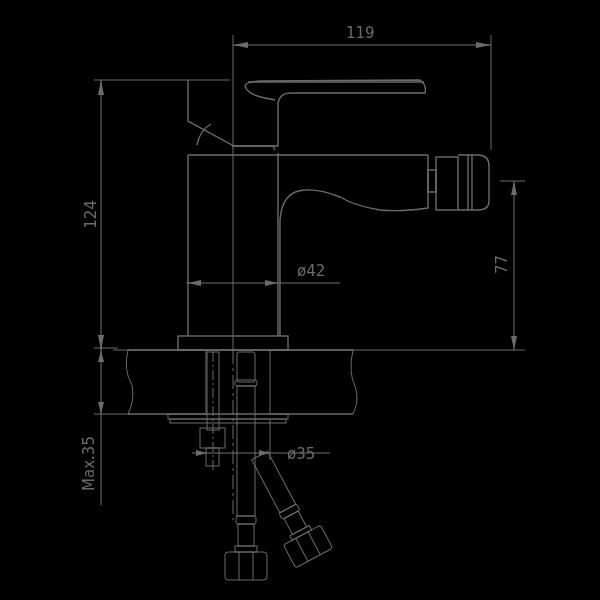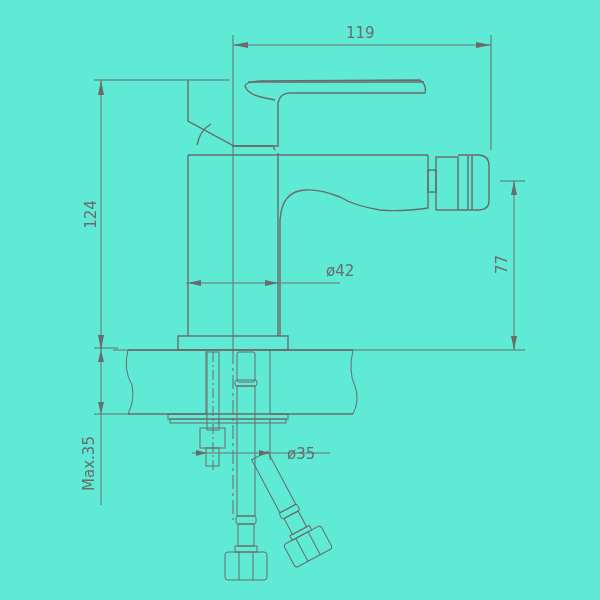--- a/index.html
+++ b/index.html
@@ -1,17 +1,17 @@
 <!DOCTYPE html>
 <html><head>
 <meta charset="utf-8">
 <style>
   html, body { margin: 0; padding: 0; background: #ffffff; }
   body { width: 600px; height: 600px; overflow: hidden; font-family: "DejaVu Sans", sans-serif; }
-  #canvas { position: relative; width: 600px; height: 600px; background: #5eead4; }
+  #canvas { position: relative; width: 600px; height: 600px; background: #000000; }
   svg { position: absolute; left: 0; top: 0; }
   .ln { stroke: #6b6b6b; stroke-width: 1.4; fill: none; }
   .thin { stroke: #6b6b6b; stroke-width: 1; fill: none; }
   .dim { stroke: #707070; stroke-width: 1; fill: none; }
   .arrow { fill: #6b6b6b; stroke: none; }
   .hatch { stroke: #707070; stroke-width: 1; }
   .dimtext { position: absolute; color: #6b6b6b; font-family: "DejaVu Sans", sans-serif; font-size: 15px; line-height: 1; white-space: nowrap; }
   .rot { transform-origin: center center; transform: rotate(-90deg); }
 </style>
 </head>
@@ -133,16 +133,16 @@
       <line x1="192" y1="453" x2="330" y2="453" class="dim"></line>
       <line x1="270" y1="419" x2="270" y2="460" class="thin"></line>
       <polygon class="arrow" points="207,453 196,450 196,456"></polygon>
       <polygon class="arrow" points="270,453 259,450 259,456"></polygon>
     </g>
   </svg>
 
   <span class="dimtext" style="left:346px; top:26px;">119</span>
   <span class="dimtext rot" style="left:73px; top:207px; width:36px; text-align:center;">124</span>
   <span class="dimtext rot" style="left:488px; top:257px; width:28px; text-align:center;">77</span>
-  <span class="dimtext" style="left:297px; top:264px;margin-left:29px;">ø42</span>
+  <span class="dimtext" style="left:297px; top:264px;">ø42</span>
   <span class="dimtext" style="left:287px; top:433px;margin-top:14px;">ø35</span>
   <span class="dimtext rot" style="left:56px; top:456px; width:66px; text-align:center;">Max.35</span>
 </div>
 
 </body></html>

